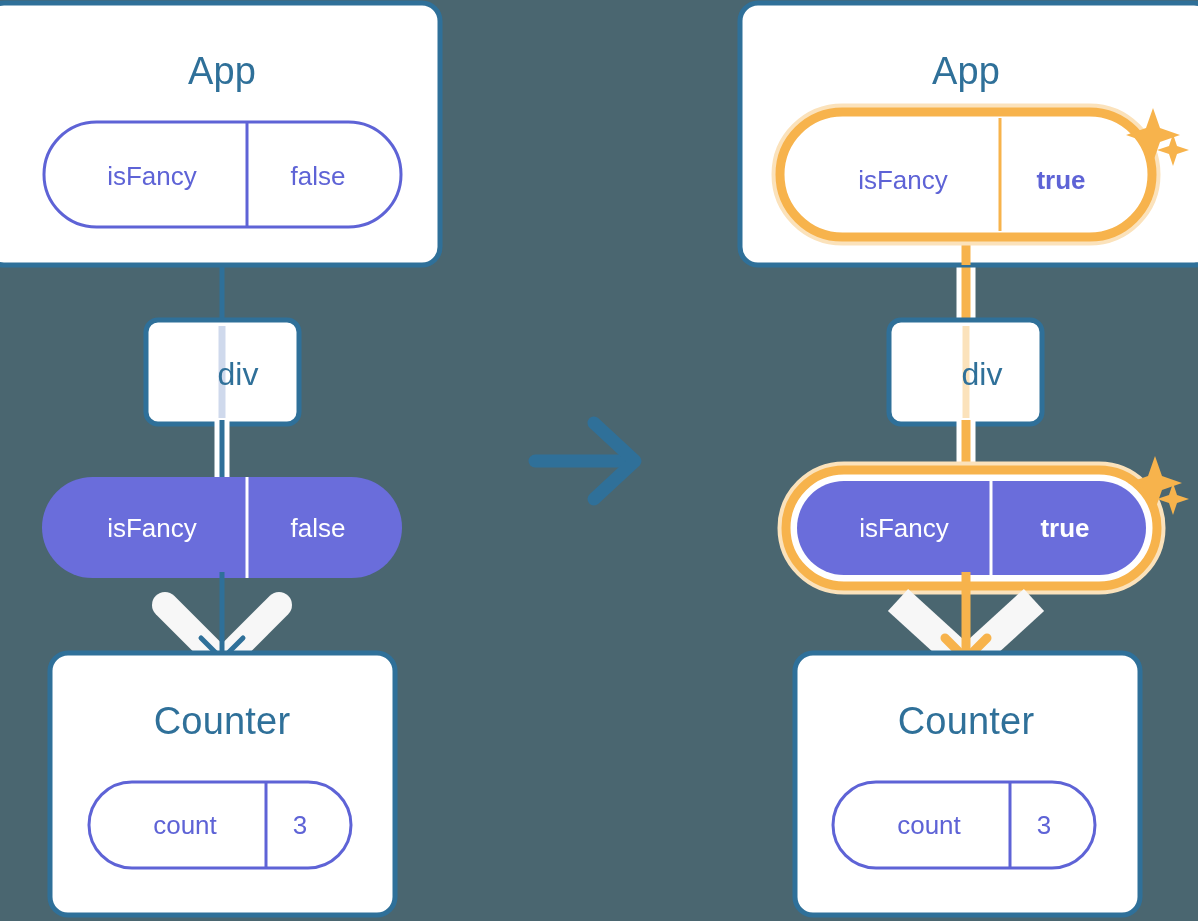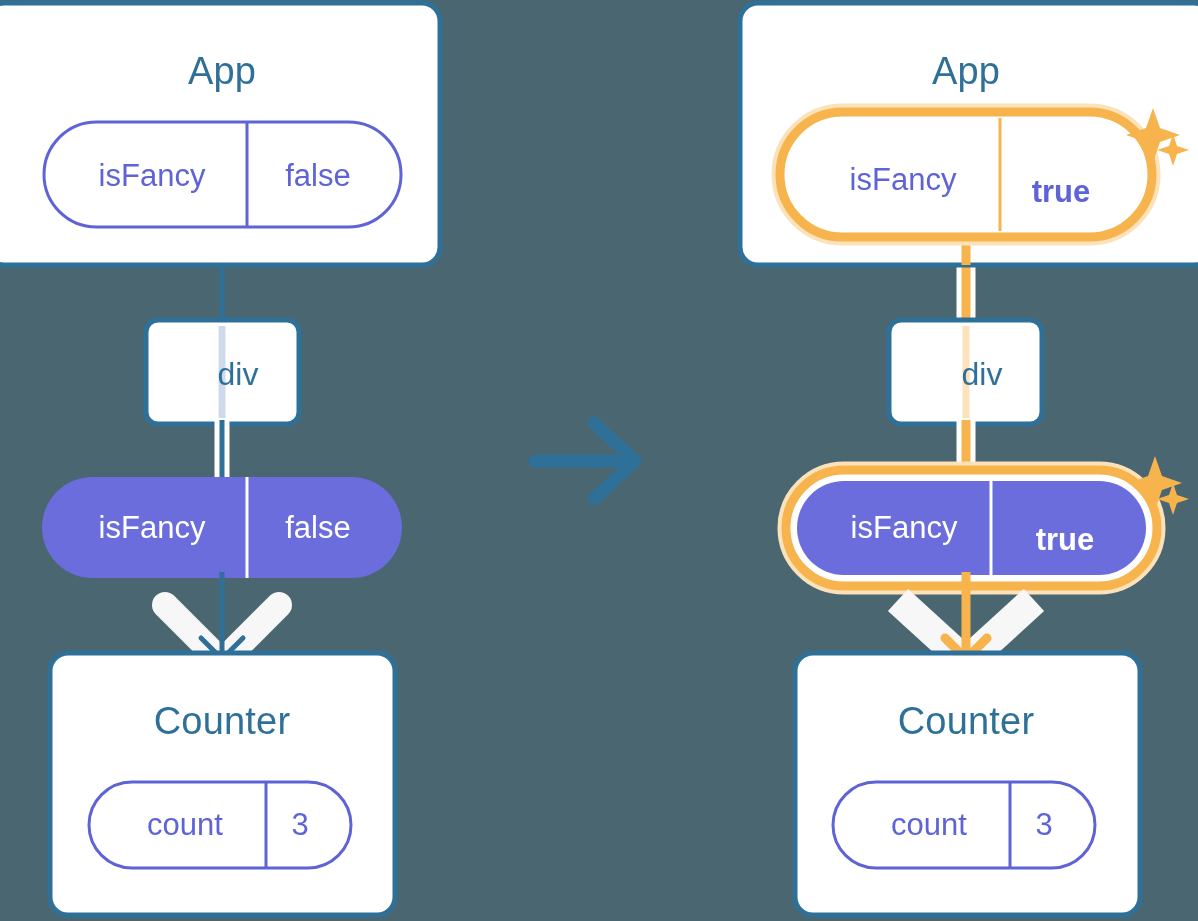--- a/index.html
+++ b/index.html
@@ -18,26 +18,26 @@
   
   .lbl { position: absolute; white-space: nowrap; }
 
   .card-title {
     color: #2f7099;
     font-size: 38px;
     letter-spacing: 0.2px;
     transform: translate(-50%, 0);
   }
   .pill-text {
-    font-size: 31px;
+    font-size: 26px;
     transform: translate(-50%, -50%);
   }
   .pill-text.outline { color: #5e63d6; }
   .pill-text.solid   { color: #ffffff; }
-  .pill-text.bold    { font-weight: bold; margin-top: 12px; }
+  .pill-text.bold    { font-weight: bold; }
   .node-text {
     color: #2f7099;
     font-size: 32px;
     transform: translate(-50%, -50%);
     margin-left: 16px;
   }
 </style>
 </head>
 <body style="background: rgb(74, 102, 112);">
 

